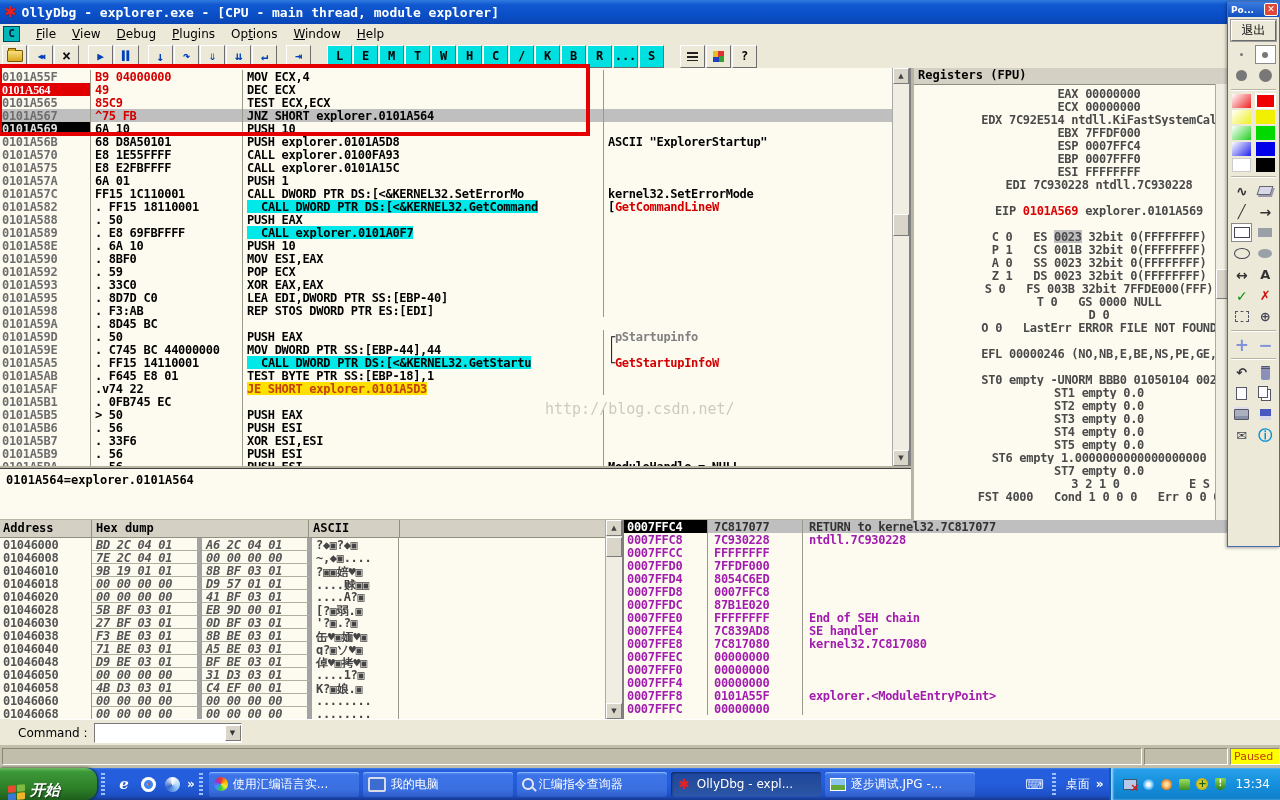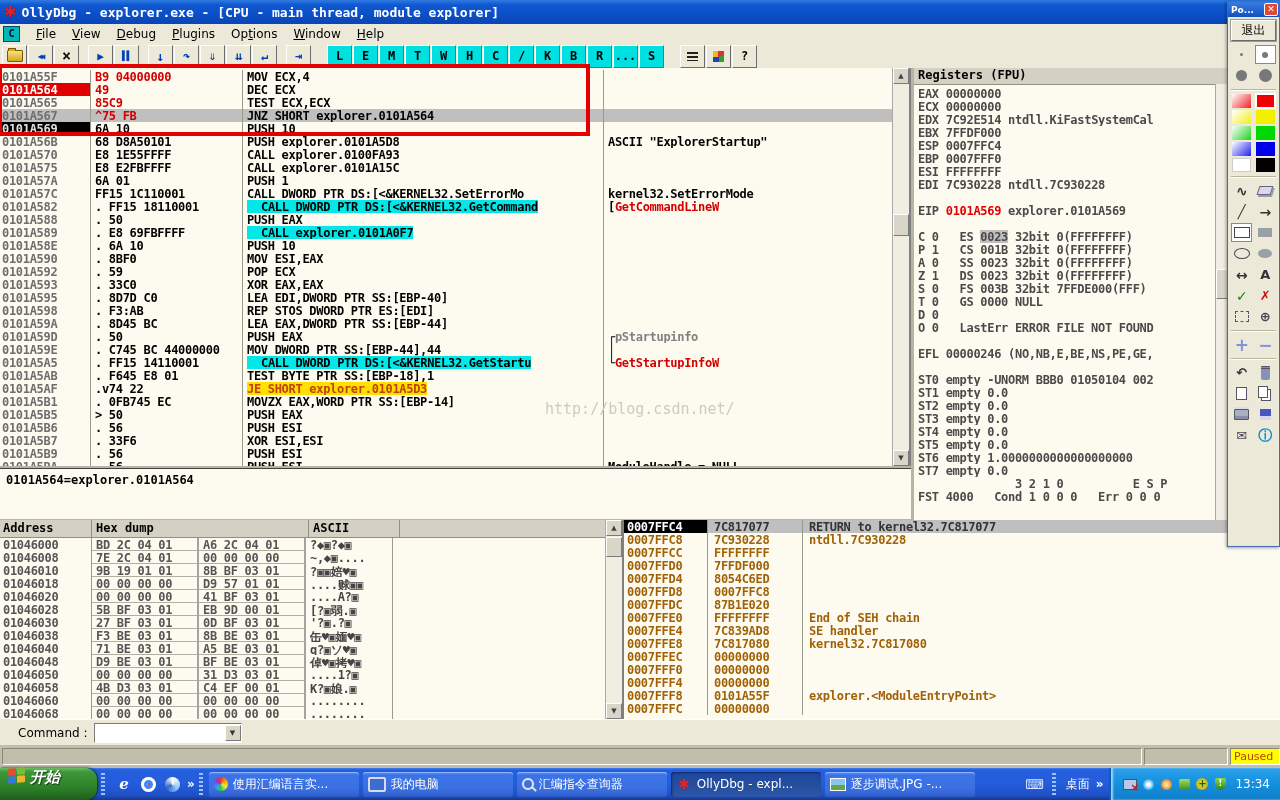--- a/index.html
+++ b/index.html
@@ -53,21 +53,21 @@
   .infopane{left:0;top:400px;width:911px;height:50px;border-top:1px solid #404040;}
   .dump{left:0;top:452px;width:622px;height:199px;}
   .stack{left:622px;top:452px;width:658px;height:199px;border-left:2px solid #808080;box-sizing:border-box;}
 
   
   .drows{position:absolute;left:0;top:2px;right:16px;}
   .drow{display:flex;height:13px;line-height:13px;white-space:pre;
     font:bold 12px "DejaVu Sans Mono",monospace;letter-spacing:-0.3px;}
   .drow.sel{background:#BFBFBF;}
   .c-addr{width:88px;padding-left:2px;color:#6e6e6e;border-right:1px solid #9a9a8a;flex:none;overflow:hidden;}
-  .c-addr.bp{background:#E00000;color:#FFFFFF;}
+  .c-addr.bp{background:#E00000;color:#FFFFFF;font-family:Liberation Serif, serif;}
   .c-addr.eip{background:#000000;color:#E0E0E0;}
   .c-hex{width:147px;padding-left:4px;border-right:1px solid #9a9a8a;flex:none;overflow:hidden;color:#000;}
   .hexs.red{color:#D40000;}
   .c-dis{width:356px;padding-left:4px;border-right:1px solid #9a9a8a;flex:none;overflow:hidden;color:#000;}
   .seg.hcyan{background:#00E8E8;padding-left:14px;}
   .seg.hyellow{background:#FFE000;color:#c2410c;}
   .c-cmt{flex:1;padding-left:4px;overflow:hidden;color:#000;}
   .cmts.red{color:#D40000;}
   .cmts.gray{color:#808080;}
   .watermark{position:absolute;left:545px;top:332px;color:#CBCBC0;
@@ -82,42 +82,42 @@
     border:1px solid;border-color:#fff #7a7a7a #7a7a7a #fff;box-sizing:border-box;}
   .sb-dis{right:0;top:0;height:398px;}
   .sb-dmp{right:0;top:0;height:199px;}
   .sb-reg{right:50px;top:16px;height:436px;width:14px;}
 
   
   .reg-hdr{height:16px;background:#D4D0C4;border-bottom:1px solid #909080;
     font:bold 12px "DejaVu Sans Mono",monospace;color:#000;padding-left:4px;line-height:15px;}
   .rrows{padding-top:2px;}
   .rrow{height:13px;line-height:13px;white-space:pre;padding-left:4px;
-    font:bold 12px "DejaVu Sans Mono",monospace;letter-spacing:-0.3px;color:#4a4a4a;overflow:hidden;}
+    font:bold 12px "DejaVu Sans Mono",monospace;letter-spacing:-0.3px;color:#4a4a4a;overflow:hidden;text-align:center;}
   .rv.red{color:#E00000;}
   .rv.hl{background:#BFBFBF;}
 
   
   .infoline{font:bold 12px "DejaVu Sans Mono",monospace;color:#000;padding:4px 0 0 6px;white-space:pre;}
 
   
   .dmp-hdr{display:flex;height:17px;background:#D4D0C4;border-bottom:1px solid #909080;
     font:bold 12px "DejaVu Sans Mono",monospace;line-height:16px;}
   .dmp-hdr .h1{width:88px;padding-left:3px;border-right:1px solid #909080;}
   .dmp-hdr .h2{width:212px;padding-left:4px;border-right:1px solid #909080;}
   .dmp-hdr .h3{width:86px;padding-left:4px;border-right:1px solid #909080;}
   .dmp-row{display:flex;height:13px;line-height:13px;white-space:pre;
     font:bold 12px "DejaVu Sans Mono",monospace;letter-spacing:-0.3px;color:#555;}
   .dmp-addr{width:88px;padding-left:3px;border-right:1px solid #9a9a8a;flex:none;}
-  .dmp-hex{width:101px;padding-left:4px;border-right:2px solid #a3a3a3;border-bottom:1px solid #b0b0a0;flex:none;box-sizing:content-box;}
+  .dmp-hex{width:101px;padding-left:4px;border-right:5px solid #a3a3a3;border-bottom:1px solid #b0b0a0;flex:none;box-sizing:content-box;font-style:italic;}
   .dmp-ascii{width:82px;padding-left:4px;border-right:1px solid #9a9a8a;flex:none;overflow:hidden;color:#444;}
 
   
   .stk-row{display:flex;height:13px;line-height:13px;white-space:pre;
-    font:bold 12px "DejaVu Sans Mono",monospace;letter-spacing:-0.3px;color:#a16207;}
+    font:bold 12px "DejaVu Sans Mono",monospace;letter-spacing:-0.3px;color:#a21caf;}
   .stk-row.sel{background:#BFBFBF;color:#333;}
   .stk-addr{width:80px;padding-left:3px;border-right:1px solid #9a9a8a;flex:none;}
   .stk-addr.cur{background:#000;color:#fff;}
   .stk-val{width:88px;padding-left:6px;border-right:1px solid #9a9a8a;flex:none;}
   .stk-cmt{flex:1;padding-left:6px;overflow:hidden;}
 
   
   .cmdbar{position:absolute;left:12px;top:719px;width:1280px;height:26px;background:#ECE9D8;
     display:flex;align-items:center;border-top:1px solid #fff;}
   .cmd-label{font:12px "DejaVu Sans",sans-serif;color:#000;margin:0 6px 0 6px;}
@@ -133,21 +133,21 @@
   .st-small{width:84px;}
   .st-paused{width:50px;background:#FFFF00;font:11px "DejaVu Sans",sans-serif;color:#C04000;
     padding:1px 3px;line-height:14px;}
 
   
   .taskbar{position:absolute;left:0;top:768px;width:1280px;height:32px;
     background:linear-gradient(180deg,#3E80F0 0%,#255EDC 6%,#245EDC 45%,#1E51C8 85%,#15398F 100%);
     display:flex;align-items:center;}
   .startbtn{height:32px;width:97px;border-radius:0 12px 12px 0;flex:none;
     background:linear-gradient(180deg,#6CBE63 0%,#3C9838 12%,#2E8229 60%,#1E5E1C 100%);
-    display:flex;align-items:flex-start;padding-left:8px;box-sizing:border-box;box-shadow:1px 0 3px #0a2a0a;}
+    display:flex;align-items:flex-end;padding-left:8px;box-sizing:border-box;box-shadow:1px 0 3px #0a2a0a;}
   .winlogo{width:17px;height:15px;display:grid;grid-template-columns:1fr 1fr;grid-template-rows:1fr 1fr;
     gap:1px;transform:skewY(-6deg);margin-right:5px;}
   .winlogo span{border-radius:1px;}
   .wl-r{background:#E84A31;} .wl-g{background:#7CBB3F;} .wl-b{background:#3B76D9;} .wl-y{background:#F1B428;}
   .start-label{color:#fff;font:bold italic 15px "DejaVu Sans",sans-serif;text-shadow:1px 1px 1px #1a3a1a;}
   .grip{width:4px;height:22px;margin:0 4px;background:repeating-linear-gradient(180deg,#9ec0ff 0 2px,transparent 2px 4px);flex:none;}
   .quicklaunch{display:flex;align-items:center;gap:6px;padding:0 6px;flex:none;}
   .ql{width:18px;height:18px;display:flex;align-items:center;justify-content:center;}
   .qli-ie{color:#fff;font:bold italic 15px "DejaVu Serif",serif;}
   .qli-chrome{width:15px;height:15px;border-radius:50%;
@@ -530,21 +530,20 @@
         <div class="drow">
           <span class="c-addr">0101A598</span>
           <span class="c-hex"><span class="hexs">. F3:AB</span></span>
           <span class="c-dis"><span class="seg">REP STOS DWORD PTR ES:[EDI]</span></span>
           <span class="c-cmt"><span></span><span class="cmts"></span></span>
         </div>
 
         <div class="drow">
           <span class="c-addr">0101A59A</span>
           <span class="c-hex"><span class="hexs">. 8D45 BC</span></span>
-          <span class="c-dis"><span class="seg">LEA EAX,DWORD PTR SS:[EBP-44]</span></span>
           <span class="c-cmt"><span></span><span class="cmts"></span></span>
         </div>
 
         <div class="drow">
           <span class="c-addr">0101A59D</span>
           <span class="c-hex"><span class="hexs">. 50</span></span>
           <span class="c-dis"><span class="seg">PUSH EAX</span></span>
           <span class="c-cmt"><span>┌</span><span class="cmts gray">pStartupinfo</span></span>
         </div>
 
@@ -572,21 +571,20 @@
         <div class="drow">
           <span class="c-addr">0101A5AF</span>
           <span class="c-hex"><span class="hexs">.v74 22</span></span>
           <span class="c-dis"><span class="seg hyellow">JE SHORT explorer.0101A5D3</span></span>
           <span class="c-cmt"><span></span><span class="cmts"></span></span>
         </div>
 
         <div class="drow">
           <span class="c-addr">0101A5B1</span>
           <span class="c-hex"><span class="hexs">. 0FB745 EC</span></span>
-          <span class="c-dis"><span class="seg">MOVZX EAX,WORD PTR SS:[EBP-14]</span></span>
           <span class="c-cmt"><span></span><span class="cmts"></span></span>
         </div>
 
         <div class="drow">
           <span class="c-addr">0101A5B5</span>
           <span class="c-hex"><span class="hexs">&gt; 50</span></span>
           <span class="c-dis"><span class="seg">PUSH EAX</span></span>
           <span class="c-cmt"><span></span><span class="cmts"></span></span>
         </div>
 

